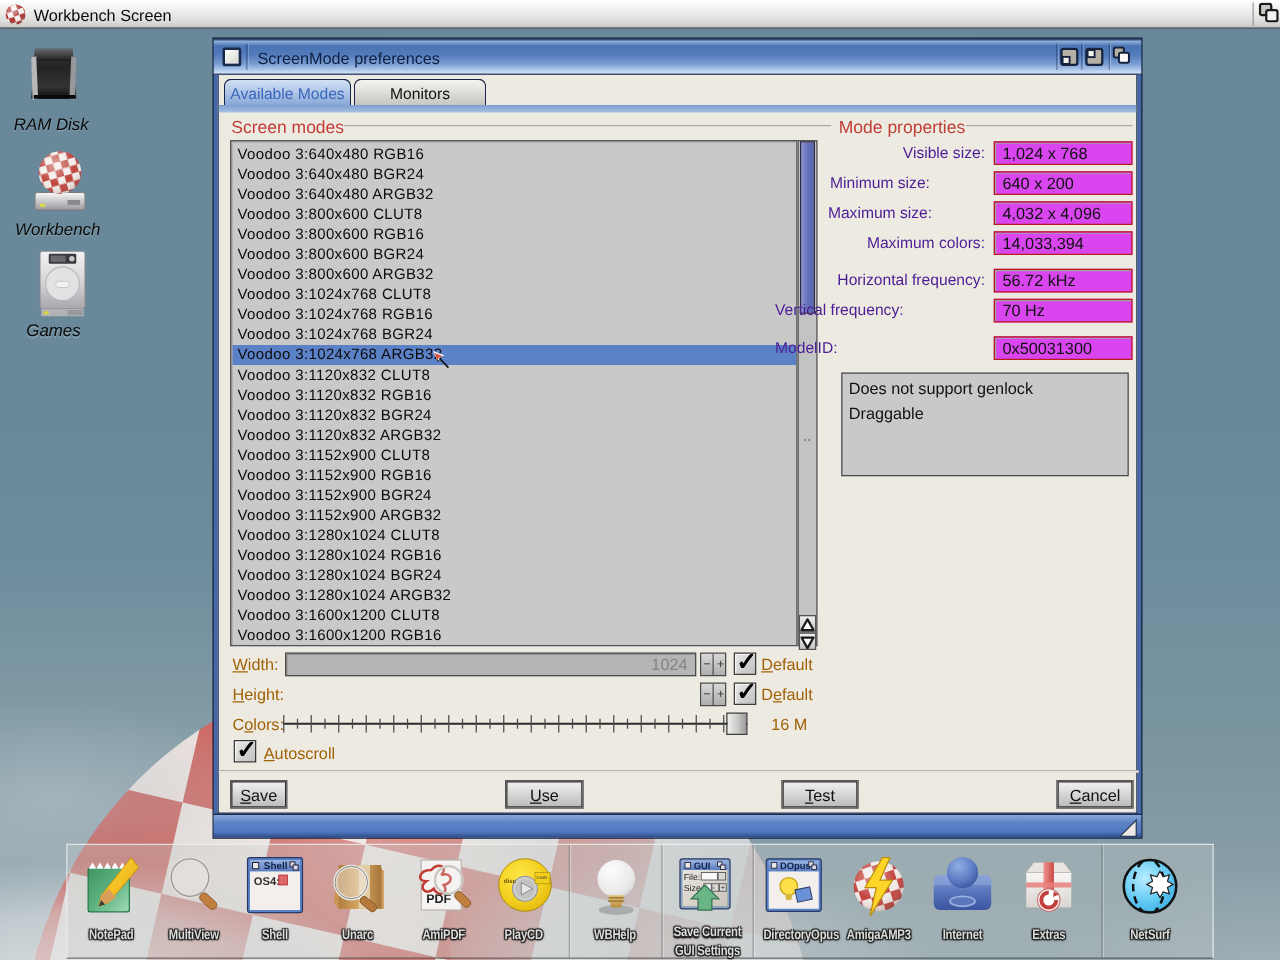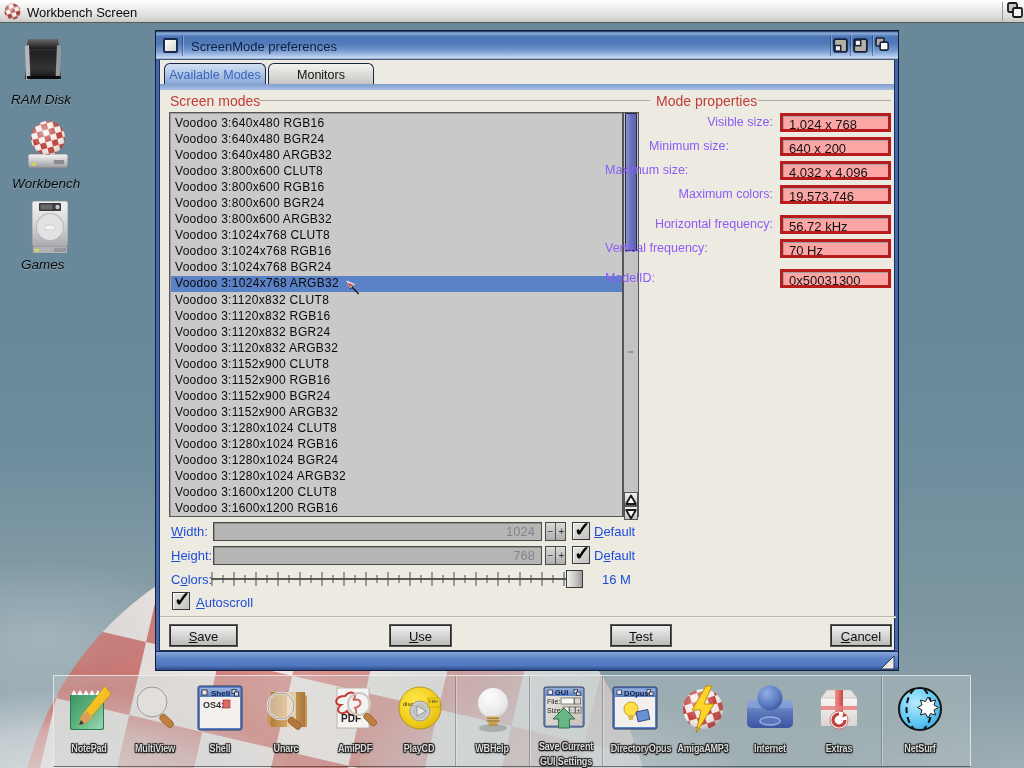--- a/index.html
+++ b/index.html
@@ -18,21 +18,21 @@
  background:radial-gradient(ellipse at 75% 85%,rgba(200,208,210,.45) 0%,rgba(195,205,210,0) 70%);}
 #fog4{position:absolute;left:0px;top:560px;width:220px;height:160px;
  background:radial-gradient(ellipse at 20% 50%,rgba(190,200,206,.45) 0%,rgba(190,200,206,0) 70%);}
 
 #sbar{position:absolute;left:0;top:0;width:1024px;height:23px;
  background:linear-gradient(180deg,#ffffff 0%,#f2f2f0 30%,#dddddb 75%,#cfcfcd 92%,#c8c8c6 100%);
  border-bottom:1px solid #5a5a5a}
 #sbar .txt{position:absolute;left:27px;top:5px;font-size:13px;color:#0a0a0a}
 #sdep{position:absolute;right:2px;top:2px;width:20px;height:19px;border-left:1px solid #9a9a9a;padding-left:4px}
 
-#win{position:absolute;left:155px;top:30px;width:744px;height:641px;border-radius:32px;}
+#win{position:absolute;left:170px;top:30px;width:744px;height:641px;border-radius:32px;}
 #win .frame{position:absolute;left:0;top:0;width:744px;height:641px;
  border:1px solid #0e1d3a;
  background:linear-gradient(90deg,#4468ab 0%,#7495cf 30%,#7495cf 70%,#4468ab 100%);}
 #tbar{position:absolute;left:1px;top:1px;width:742px;height:29px;
  background:linear-gradient(180deg,#12234a 0%,#8fb0dc 7%,#4a74b4 20%,#547cbc 45%,#7b9ed2 70%,#b5cdee 88%,#cfe0f5 93%,#1b2f55 100%);}
 #tbar .ttl{position:absolute;left:35px;top:8px;font-size:13px;color:#0d1f42}
 .tsep{position:absolute;top:4px;width:1px;height:21px;background:rgba(20,40,80,.45);box-shadow:1px 0 0 rgba(180,200,235,.5)}
 
 #inner{position:absolute;left:4px;top:30px;width:736px;height:591px;background:#edeae2;border:1px solid #1c2f55;border-top:none}
 
@@ -47,25 +47,25 @@
 #list{position:absolute;left:9px;top:52px;width:454px;height:405px;background:#c9c9c9;border:1px solid #555;
  box-shadow:inset 1px 1px 0 #9e9e9e}
 #list pre{position:relative;font-family:"Liberation Sans",sans-serif;font-size:12px;line-height:16.05px;letter-spacing:.3px;color:#0a0a0a;margin:2px 0 0 5px}
 #lsel{position:absolute;left:1px;top:163px;width:451px;height:16px;background:#5b81c6}
 
 #sbx{position:absolute;left:463px;top:52px;width:16px;height:405px;background:#c3c3c3;border:1px solid #555}
 #sbthumb{position:absolute;left:1px;top:0px;width:12px;height:138px;border:1px solid #2a2a46;
  background:linear-gradient(90deg,#8c94cf 0%,#6a74bc 45%,#5a64ae 100%)}
 .sarr{position:absolute;left:0px;width:14px;height:14px;background:linear-gradient(180deg,#efefee,#c2c2c0);border:1px solid #555;text-align:center;line-height:10px}
 
-.plabel{position:absolute;font-size:12.5px;color:#8b5cf6}
-.vbox{position:absolute;left:620px;width:111px;height:19px;background:#fca5a5;border:3px solid #b91c1c;box-shadow:inset 1px 1px 0 #a2a2a2;font-size:13px;color:#111;padding:1px 0 0 6px}
+.plabel{position:absolute;font-size:12.5px;color:#4c1d95}
+.vbox{position:absolute;left:620px;width:111px;height:19px;background:#d946ef;border:1px solid #b91c1c;box-shadow:inset 1px 1px 0 #a2a2a2;font-size:13px;color:#111;padding:1px 0 0 6px}
 #genbox{position:absolute;left:498px;top:238px;width:230px;height:83px;background:#c9c9c9;border:1px solid #4a4a4a;font-size:13px;color:#111;padding:4px 0 0 5px}
 
-.ulabel{font-size:13px;color:#1d4ed8}
+.ulabel{font-size:13px;color:#a16207}
 .dinput{position:absolute;background:#b5b5b3;border:1px solid #4a4a4a;box-shadow:inset 1px 1px 0 #8f8f8d;font-size:13px;color:#84848a;text-align:right;padding:1px 6px 0 0}
 .spin{position:absolute;width:21px;height:19px;background:linear-gradient(180deg,#d8d8d6,#aeaeac);border:1px solid #4a4a4a;font-size:10px;color:#333;text-align:center;line-height:17px}
 .cbox{position:absolute;width:18px;height:18px;background:linear-gradient(135deg,#e8e8e6,#c0c0be);border:1px solid #3a3a3a;box-shadow:inset 1px 1px 0 #f8f8f6}
 .cbox .ck{position:absolute;left:1px;top:-6px;font-size:20px;font-weight:bold;color:#000}
 
 .btn{position:absolute;height:21px;border:1px solid #2a2a2a;outline:1px solid #555;
  background:linear-gradient(180deg,#f0f0ee 0%,#d8d8d6 45%,#bcbcba 100%);
  font-size:13px;color:#111;text-align:center;padding-top:3px}
 
 #wbot{position:absolute;left:1px;top:621px;width:742px;height:19px;
@@ -485,43 +485,46 @@
           </svg></div>
    <div class="sarr" style="top:393px"><svg width="12" height="12" style="margin-top:1px">
             <path d="M6 10.5 L10.8 2 H1.2 Z" fill="#fafaf8" stroke="#1a1a1a" stroke-width="1.8" stroke-linejoin="round"></path>
           </svg></div>
   </div>
 
   <div class="plabel" style="left:445px;top:55px;width:168px;text-align:right">Visible size:</div>
   <div class="vbox" style="top:53px">1,024 x 768</div>
   <div class="plabel" style="left:445px;top:79px;width:168px;text-align:center">Minimum size:</div>
   <div class="vbox" style="top:77px">640 x 200</div>
-  <div class="plabel" style="left:445px;top:103px;width:168px;text-align:left">Maximum size:</div>
+  <div class="plabel" style="left:445px;top:103px;width:168px;text-align:center">Maximum size:</div>
   <div class="vbox" style="top:101px">4,032 x 4,096</div>
   <div class="plabel" style="left:445px;top:127px;width:168px;text-align:right">Maximum colors:</div>
-  <div class="vbox" style="top:125px">19,573,746</div>
+  <div class="vbox" style="top:125px">14,033,394</div>
   <div class="plabel" style="left:445px;top:157px;width:168px;text-align:right">Horizontal frequency:</div>
   <div class="vbox" style="top:155px">56.72 kHz</div>
   <div class="plabel" style="left:445px;top:181px;width:168px;text-align:left">Vertical frequency:</div>
   <div class="vbox" style="top:179px">70 Hz</div>
   <div class="plabel" style="left:445px;top:211px;width:168px;text-align:left">ModelID:</div>
   <div class="vbox" style="top:209px">0x50031300</div>
+  <div id="genbox">
+        <div style="position:absolute;left:5px;top:4px">Does not support genlock</div>
+        <div style="position:absolute;left:5px;top:24px">Draggable</div>
+      </div>
 
   <div class="ulabel abs" style="left:11px;top:464px"><u>W</u>idth:</div>
   <div class="dinput" style="left:53px;top:462px;width:329px;height:19px">1024</div>
   <div class="spin" style="left:385px;top:462px">
         <div style="position:absolute;left:0;top:0;width:10px;height:17px;border-right:1px solid #555">−</div>
         <div style="position:absolute;left:11px;top:0;width:9px;height:17px">+</div>
       </div>
   <div class="cbox" style="left:412px;top:462px">
         <div class="ck">✓</div>
       </div>
   <div class="ulabel abs" style="left:434px;top:464px"><u>D</u>efault</div>
   <div class="ulabel abs" style="left:11px;top:488px"><u>H</u>eight:</div>
-  <div class="dinput" style="left:53px;top:486px;width:329px;height:19px">768</div>
   <div class="spin" style="left:385px;top:486px">
         <div style="position:absolute;left:0;top:0;width:10px;height:17px;border-right:1px solid #555">−</div>
         <div style="position:absolute;left:11px;top:0;width:9px;height:17px">+</div>
       </div>
   <div class="cbox" style="left:412px;top:486px">
         <div class="ck">✓</div>
       </div>
   <div class="ulabel abs" style="left:434px;top:488px">D<u>e</u>fault</div>
 
   <div class="ulabel abs" style="left:11px;top:512px">C<u>o</u>lors:</div>
@@ -568,21 +571,21 @@
   </div>
   <div class="ulabel abs" style="left:442px;top:512px">16 M</div>
 
   <div class="cbox" style="left:12px;top:532px">
         <div class="ck">✓</div>
       </div>
   <div class="ulabel abs" style="left:36px;top:535px"><u>A</u>utoscroll</div>
 
   <div class="abs" style="left:0px;top:556px;width:736px;height:2px;background:#b8b2a8;border-bottom:1px solid #f6f4ee"></div>
 
-  <div class="btn" style="left:10px;top:565px;width:67px"><u>S</u>ave</div>
+  <div class="btn" style="left:10px;top:565px;width:44px"><u>S</u>ave</div>
   <div class="btn" style="left:230px;top:565px;width:61px"><u>U</u>se</div>
   <div class="btn" style="left:451px;top:565px;width:60px"><u>T</u>est</div>
   <div class="btn" style="left:671px;top:565px;width:60px"><u>C</u>ancel</div>
  </div>
  <div class="tab" id="tab1">Available Modes</div>
  <div class="tab" id="tab2">Monitors</div>
  <div id="tband"></div>
  <div id="wbot">
   <svg style="position:absolute;right:3px;top:3px" width="15" height="15">
         <path d="M14 1 L14 14 L1 14 Z" fill="#ece9e4" stroke="#2a3a5a" stroke-width="1"></path>

